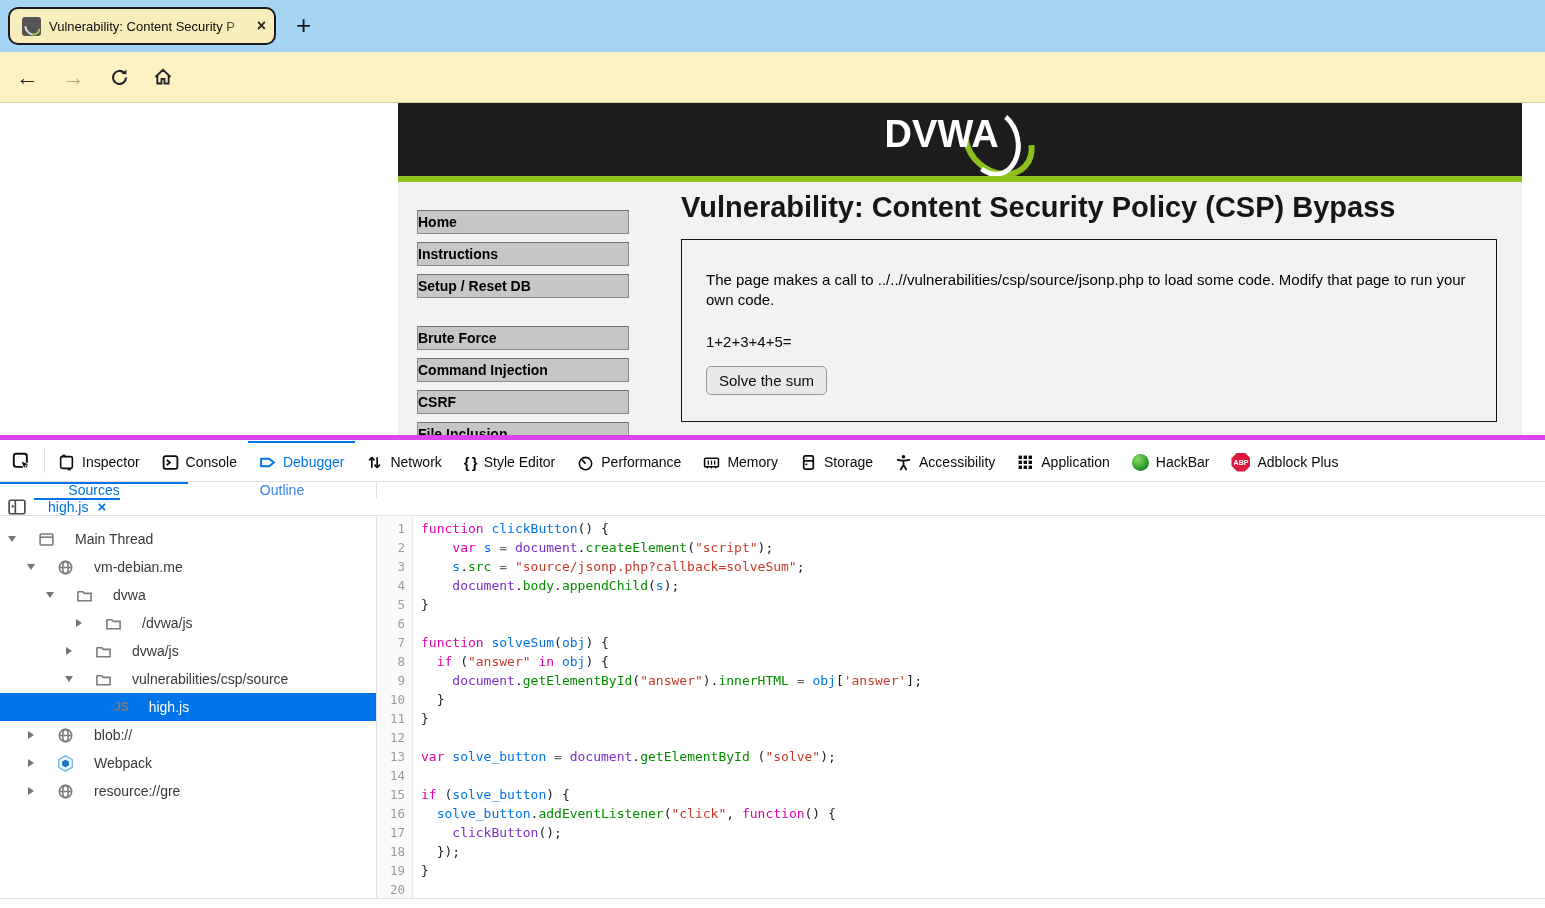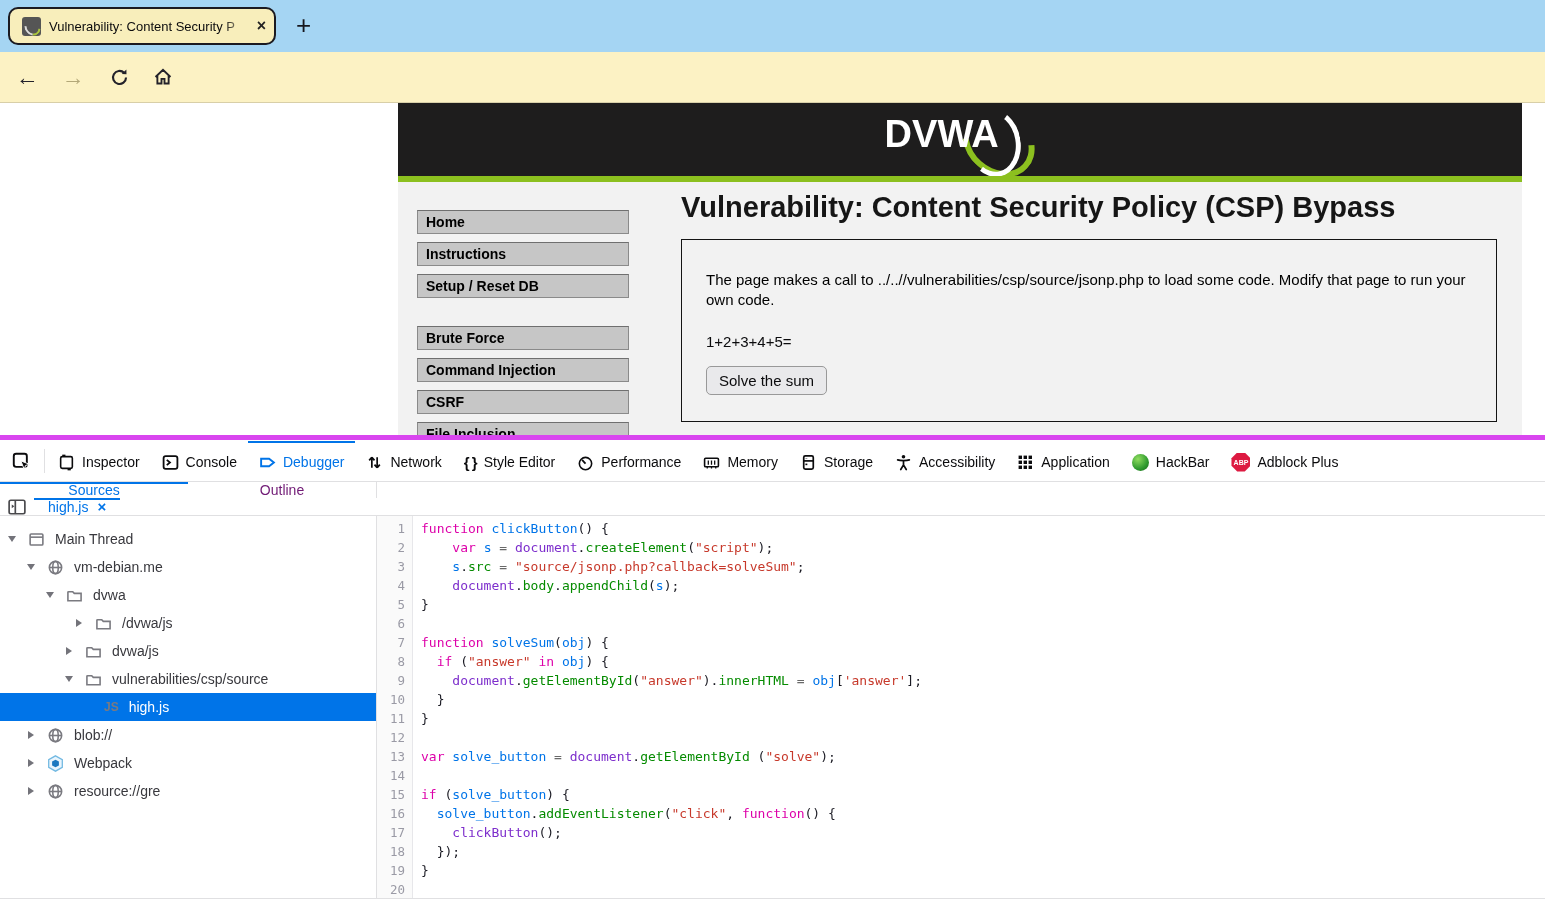--- a/index.html
+++ b/index.html
@@ -39,21 +39,21 @@
   .logo{position:absolute;left:50%;top:4px;transform:translateX(-58%);width:130px;height:66px;}
   .logo b{position:absolute;left:0;top:6px;font-size:38px;font-weight:800;color:#fff;letter-spacing:0;font-family:"Liberation Sans",sans-serif;}
   .logo .sw1{position:absolute;right:-16px;top:-4px;width:52px;height:66px;border:6px solid transparent;
              border-bottom-color:#8cc01f;border-left-color:#8cc01f;border-radius:50%;transform:rotate(-48deg);}
   .logo .sw2{position:absolute;right:-6px;top:2px;width:44px;height:58px;border:5px solid transparent;
              border-bottom-color:#fff;border-right-color:#fff;border-radius:50%;transform:rotate(-10deg);}
 
   .menu{position:absolute;left:19px;top:107px;width:212px;}
   .menu-btn{width:212px;height:24px;box-sizing:border-box;background:#c6c6c6;border:1px solid #8a8a8a;
             border-top-color:#6f6f6f;margin-bottom:8px;font-size:14px;font-weight:bold;color:#000;
-            display:flex;align-items:center;padding-left:8px;cursor:default;}
+            display:flex;align-items:center;cursor:default;}
   .menu-gap{height:20px;}
 
   .main{position:absolute;left:283px;top:88px;width:816px;}
   .page-h1{margin:0;font-size:29px;font-weight:bold;color:#161616;}
   .vuln-box{margin-top:15px;border:1px solid #141414;padding:22px 24px 26px 24px;}
   .vuln-box p{margin:8px 0 0 0;font-size:15px;line-height:1.35;color:#000;}
   .sum-line{margin-top:22px;font-size:15px;}
   .solve-btn{margin-top:16px;font-size:15px;padding:5px 12px;border:1px solid #999;border-radius:5px;
              background:#e9e9eb;color:#0b0b0d;display:inline-block;}
 
@@ -72,32 +72,32 @@
   .brace-ic{font-size:15px;font-weight:bold;letter-spacing:-1px;}
   .hackbar-ic{width:17px;height:17px;border-radius:50%;
               background:radial-gradient(circle at 35% 30%,#8fdd5f,#2f9a2f 60%,#176617);}
   .abp-ic{width:19px;height:19px;background:#dd1a41;color:#fff;font-size:7px;font-weight:bold;
           display:flex;align-items:center;justify-content:center;border-radius:4px;
           clip-path:polygon(30% 0,70% 0,100% 30%,100% 70%,70% 100%,30% 100%,0 70%,0 30%);}
 
   .dt-subbar{position:absolute;left:0;top:42px;width:100%;height:34px;display:flex;
              border-bottom:1px solid #e0e0e2;box-sizing:border-box;background:#fff;flex-direction:column;}
   .sub-left{width:377px;flex:0 0 auto;display:flex;border-right:1px solid #e0e0e2;box-sizing:border-box;}
-  .sub-tab{flex:1;display:flex;align-items:center;justify-content:center;color:#701a75;}
+  .sub-tab{flex:1;display:flex;align-items:center;justify-content:center;color:#3b82f6;}
   .sub-tab.active{color:#0074e8;box-shadow:inset 0 2px 0 #0074e8;}
   .sub-right{display:flex;align-items:stretch;}
   .collapse-btn{width:34px;display:flex;align-items:center;justify-content:center;color:#4a4a4d;}
   .editor-tab{display:flex;align-items:center;gap:9px;padding:0 14px;color:#0074e8;
               box-shadow:inset 0 2px 0 #0074e8;}
   .editor-tab .x{font-size:15px;font-weight:bold;}
 
   .dt-body{position:absolute;left:0;top:76px;bottom:10px;width:100%;display:flex;}
   .tree{width:377px;flex:0 0 auto;border-right:1px solid #e0e0e2;box-sizing:border-box;
         padding-top:9px;overflow:hidden;background:#fff;}
-  .tree-row{height:28px;display:flex;align-items:center;gap:10px;color:#38383d;white-space:nowrap;}
+  .tree-row{height:28px;display:flex;align-items:center;gap:20px;color:#38383d;white-space:nowrap;}
   .tree-row.selected{background:#0074e8;color:#fff;}
   .tw{width:12px;flex:0 0 auto;display:flex;justify-content:center;}
   .arr-open{width:0;height:0;border-left:4.5px solid transparent;border-right:4.5px solid transparent;
             border-top:6px solid #73737a;}
   .arr-closed{width:0;height:0;border-top:4.5px solid transparent;border-bottom:4.5px solid transparent;
               border-left:6px solid #73737a;}
   .tree-ic{display:flex;align-items:center;color:#7a7a80;}
   .js-badge{font-weight:bold;font-size:12px;color:inherit;}
   .tree-label{font-size:14px;}
 

